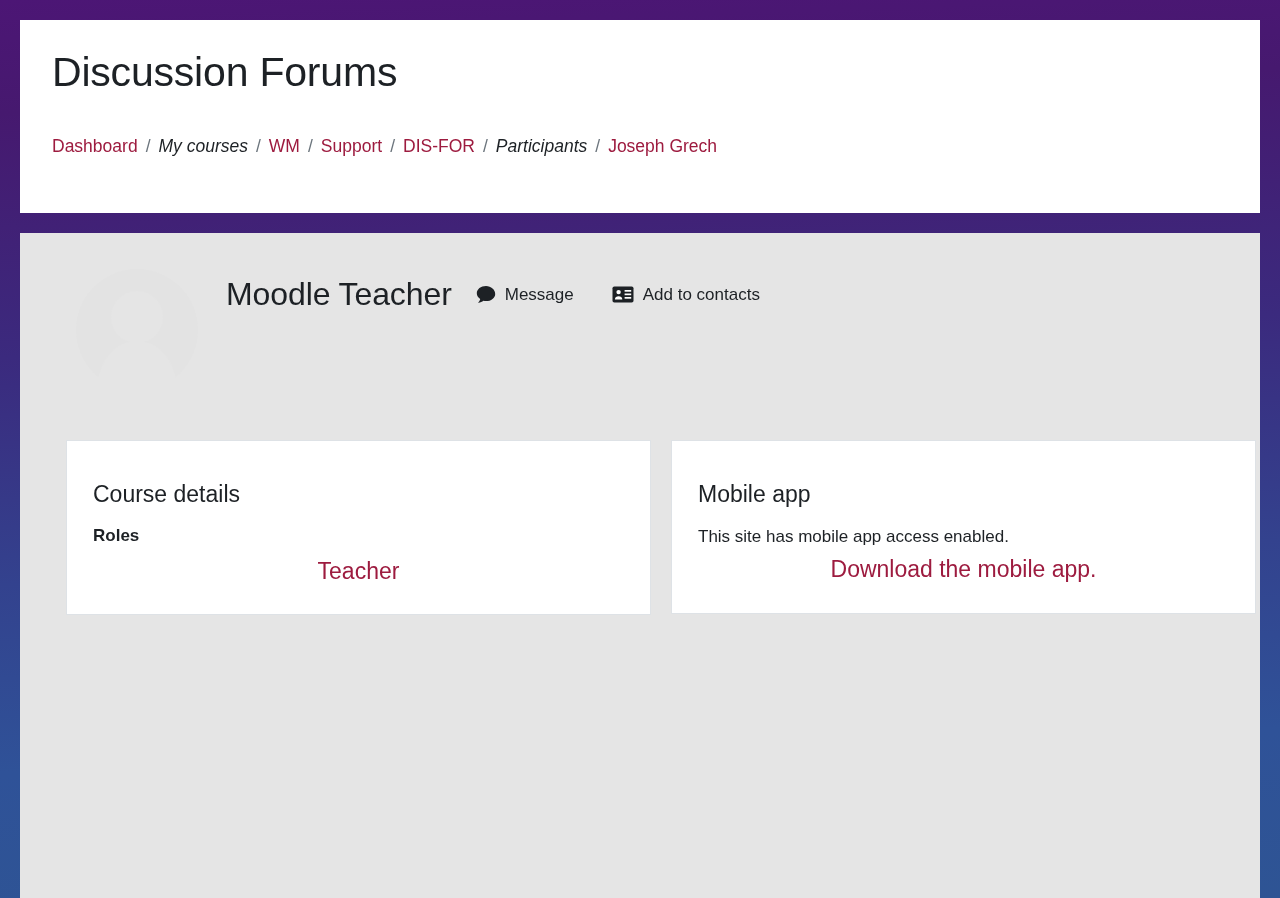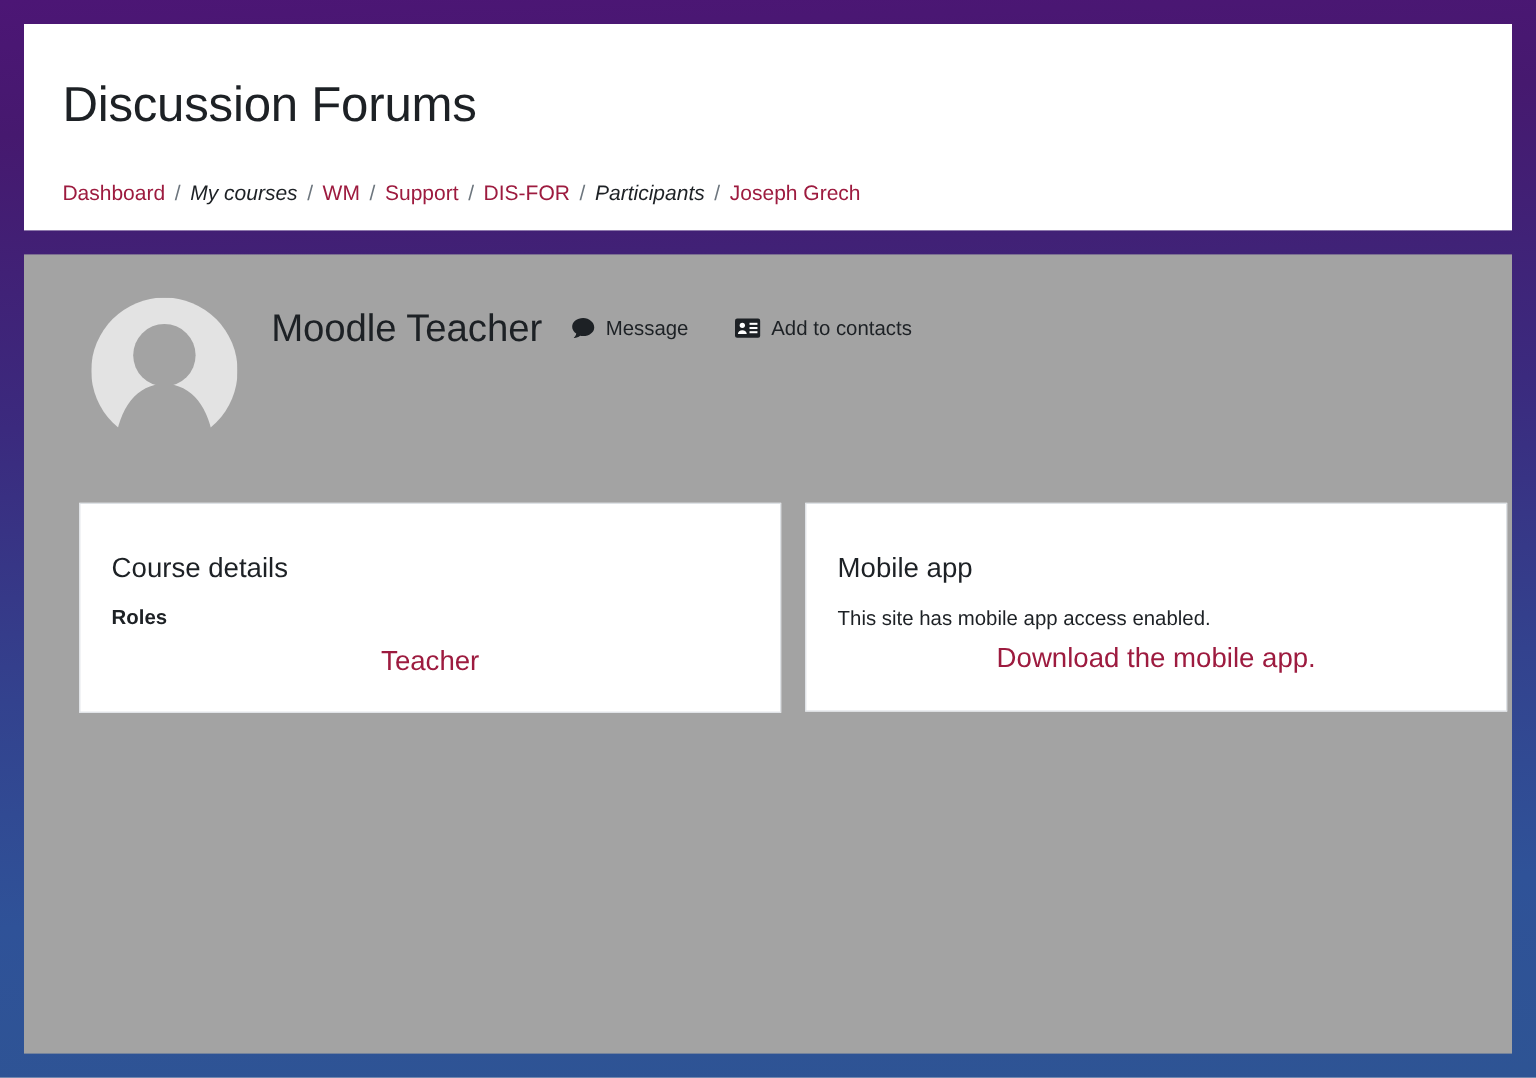--- a/index.html
+++ b/index.html
@@ -22,22 +22,22 @@
     width: 1280px;
     height: 898px;
     position: relative;
     padding: 0 20px;
   }
 
   
   .header-panel {
     background: #ffffff;
     margin-top: 20px;
-    padding: 45px 30px 26px 30px;
-    height: 172px;
+    padding: 30px 30px 26px 30px;
+    height: 193px;
   }
   .page-title {
     font-size: 41px;
     font-weight: 400;
     line-height: 1.1;
     color: #1d2125;
     margin: 0 0 0 2px;
     letter-spacing: -0.2px;
   }
   .breadcrumb {
@@ -59,21 +59,21 @@
     font-style: italic;
   }
   .breadcrumb .sep {
     color: #6c757d;
     margin: 0 8px;
     white-space: nowrap;
   }
 
   
   .content-panel {
-    background: #a3a3a3;
+    background: #e5e5e5;
     margin-top: 20px;
     height: 666px;
     padding: 28px 30px 30px 30px;
     overflow: hidden;
   }
 
   
   .user-header {
     display: flex;
     align-items: flex-start;

